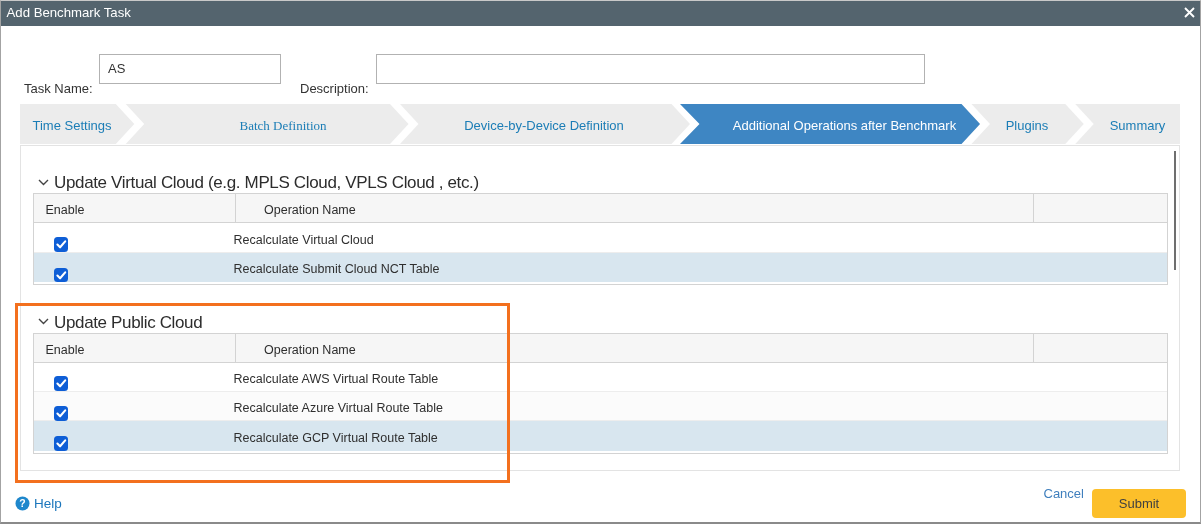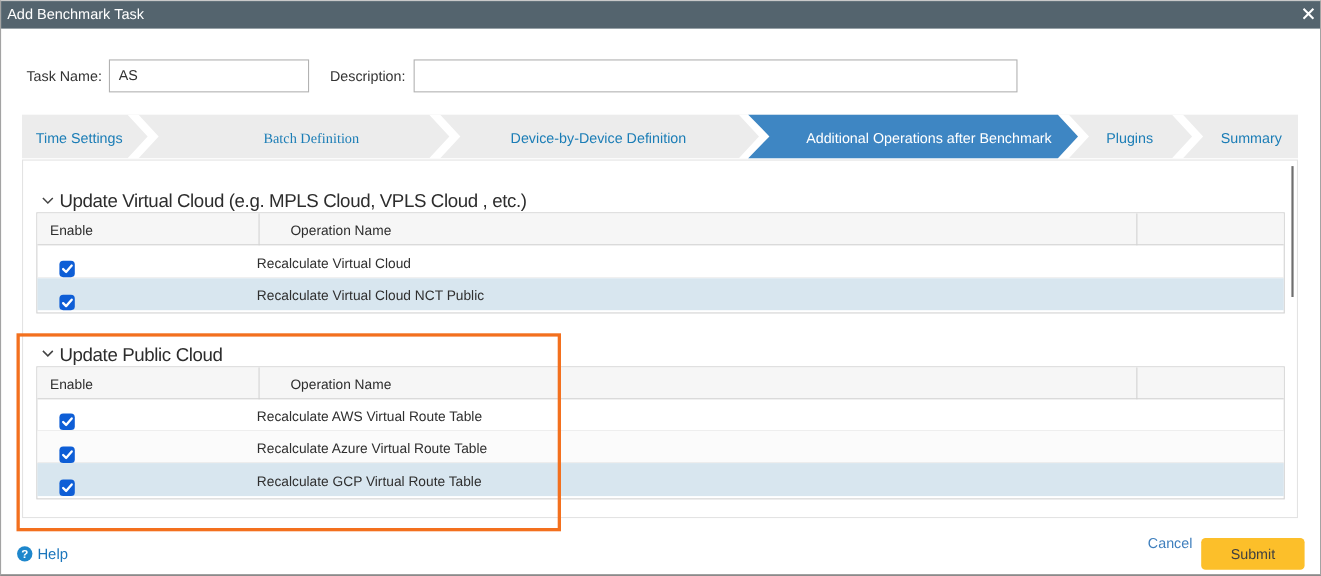--- a/index.html
+++ b/index.html
@@ -1,20 +1,20 @@
 <!DOCTYPE html>
 <html><head>
 <meta charset="utf-8">
 <style>
   * { margin:0; padding:0; box-sizing:border-box; }
   html,body { width:1201px; height:524px; background:#fff; font-family:"Liberation Sans", sans-serif; overflow:hidden; }
   .abs { position:absolute; }
   #dialog { position:absolute; left:0; top:0; width:1201px; height:524px; background:#fff; border:1px solid #a3a3a3; border-top:1px solid #c9c9c9; border-bottom:2px solid #8a8a8a; }
   #titlebar { position:absolute; left:1px; top:1px; width:1199px; height:24.5px; background:#54646e; color:#fff; font-size:13.2px; line-height:24px; padding-left:5.5px; }
-  .lbl { position:absolute; font-size:13px; color:#333; }
+  .lbl { position:absolute; font-size:13px; color:#333;margin-top:19px; }
   .inputbox { position:absolute; height:30px; border:1px solid #b2b2b2; background:#fff; font-size:13px; color:#333; line-height:28px; padding-left:8px; }
   #tabtext span { position:absolute; top:1.5px; height:40px; line-height:40px; font-size:13px; color:#1b7db6; text-align:center; transform:translateX(-50%); white-space:nowrap; }
   #panel { position:absolute; left:20px; top:145px; width:1160px; height:326px; border:1px solid #e3e3e3; background:#fff; }
   .seclbl { position:absolute; font-size:17px; letter-spacing:-0.35px; color:#2d2d2d; white-space:nowrap; }
   .tbl { position:absolute; left:33px; width:1135px; border:1px solid #d3d3d3; background:#fff; }
   .thead { position:relative; height:29px; background:#f6f6f6; border-bottom:1px solid #d3d3d3; font-size:12.5px; color:#2d2d2d; }
   .thead .h1 { position:absolute; left:11.5px; top:1.5px; line-height:29px; }
   .thead .h2 { position:absolute; left:206px; top:1.5px; line-height:29px;margin-left:24px; }
   .thead .d1 { position:absolute; left:201px; top:0; width:1px; height:29px; background:#d3d3d3; }
   .thead .d2 { position:absolute; left:999px; top:0; width:1px; height:29px; background:#d3d3d3; }
@@ -72,21 +72,21 @@
   <div class="thead">
     <span class="h1">Enable</span>
       <span class="h2">Operation Name</span>
     <div class="d1"></div>
       <div class="d2"></div>
   </div>
   <div class="trow" style="height:30px; line-height:30px; border-bottom:1px solid #ededed;">
       <span class="cell">Recalculate Virtual Cloud</span>
     </div>
   <div class="trow" style="height:29px; line-height:29px; background:#d8e6ef;">
-      <span class="cell">Recalculate Virtual Cloud NCT Public</span>
+      <span class="cell">Recalculate Submit Cloud NCT Table</span>
     </div>
 </div>
 
 <svg class="abs" style="left:38px; top:317.8px;" width="11" height="7" viewBox="0 0 11 7">
     <path d="M1 1 L5.5 5.5 L10 1" fill="none" stroke="#444" stroke-width="1.4"></path>
   </svg>
 <div class="seclbl" style="left:54px; top:313px;">Update Public Cloud</div>
 
 <div class="tbl" style="top:333px; height:121px;">
   <div class="thead">

